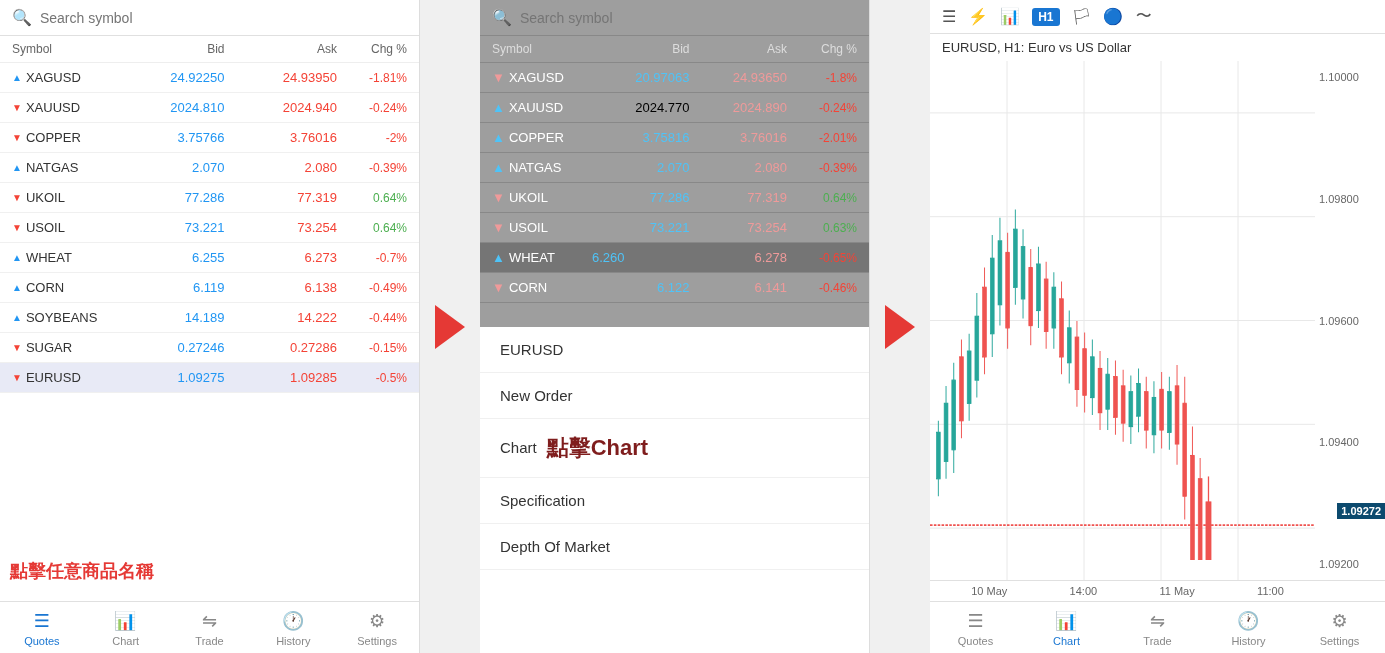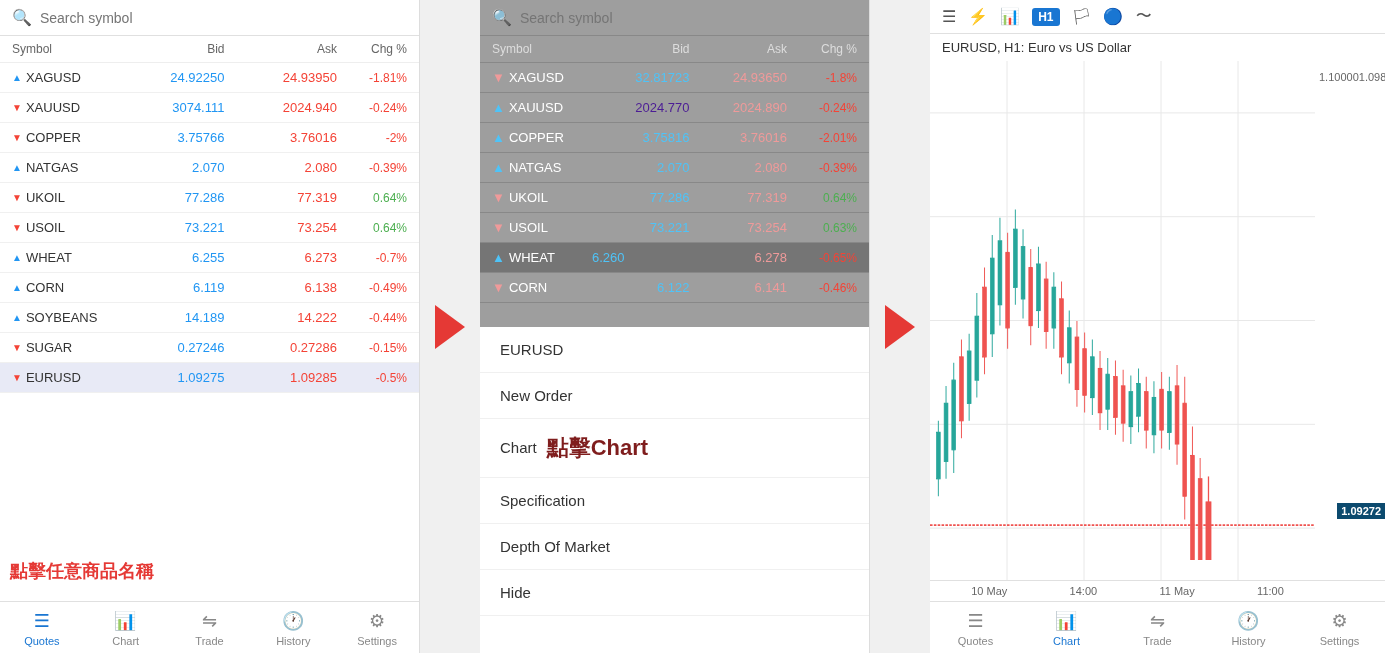--- a/index.html
+++ b/index.html
@@ -243,20 +243,21 @@
     }
 
     
     .price-labels {
       position: absolute;
       right: 0;
       top: 0;
       bottom: 0;
       width: 70px;
       display: flex;
+      flex-direction: column;
       justify-content: space-between;
       padding: 10px 4px;
       font-size: 11px;
       color: #666;
     }
 
     .current-price-label {
       position: absolute;
       right: 0;
       background: #0c4a6e;
@@ -309,21 +310,21 @@
     </span>
     <span class="bid-cell">24.92250</span>
     <span class="ask-cell">24.93950</span>
     <span class="chg-cell chg-neg">-1.81%</span>
   </div>
       <div class="table-row">
     <span class="symbol-cell">
       <span class="arrow-down">▼</span>
       <span>XAUUSD</span>
     </span>
-    <span class="bid-cell">3074.111</span>
+    <span class="bid-cell">2024.810</span>
     <span class="ask-cell">2024.940</span>
     <span class="chg-cell chg-neg">-0.24%</span>
   </div>
       <div class="table-row">
     <span class="symbol-cell">
       <span class="arrow-down">▼</span>
       <span>COPPER</span>
     </span>
     <span class="bid-cell">3.75766</span>
     <span class="ask-cell">3.76016</span>
@@ -445,30 +446,30 @@
       <span style="text-align:right">Ask</span>
       <span style="text-align:right">Chg %</span>
     </div>
     <div>
 
     <div class="menu-table-row">
     <span class="menu-symbol">
       <span style="color:#EF9A9A">▼</span>
       <span>XAGUSD</span>
     </span>
-    <span style="color:#4FC3F7;text-align:right;display:block">32.81723</span>
+    <span style="color:#4FC3F7;text-align:right;display:block">20.97063</span>
     <span style="color:#EF9A9A;text-align:right;display:block">24.93650</span>
     <span class="chg-cell chg-neg">-1.8%</span>
   </div>
         <div class="menu-table-row">
     <span class="menu-symbol">
       <span style="color:#4FC3F7">▲</span>
       <span>XAUUSD</span>
     </span>
-    <span style="color:#4c1d95;text-align:right;display:block">2024.770</span>
+    <span style="color:#000000;text-align:right;display:block">2024.770</span>
     <span style="color:#EF9A9A;text-align:right;display:block">2024.890</span>
     <span class="chg-cell chg-neg">-0.24%</span>
   </div>
         <div class="menu-table-row">
     <span class="menu-symbol">
       <span style="color:#4FC3F7">▲</span>
       <span>COPPER</span>
     </span>
     <span style="color:#4FC3F7;text-align:right;display:block">3.75816</span>
     <span style="color:#EF9A9A;text-align:right;display:block">3.76016</span>
@@ -531,23 +532,20 @@
     </div>
     <div class="context-menu-item chart-item">
       <span>Chart</span>
       <span class="chart-highlight">點擊Chart</span>
     </div>
     <div class="context-menu-item">
       <span>Specification</span>
     </div>
     <div class="context-menu-item">
       <span>Depth Of Market</span>
-    </div>
-    <div class="context-menu-item">
-      <span>Hide</span>
     </div>
   </div>
 </div>
 
 <div class="arrow-wrapper">
   <div class="red-arrow"></div>
 </div>
 
 <div class="panel-chart">
   <div class="chart-toolbar">

